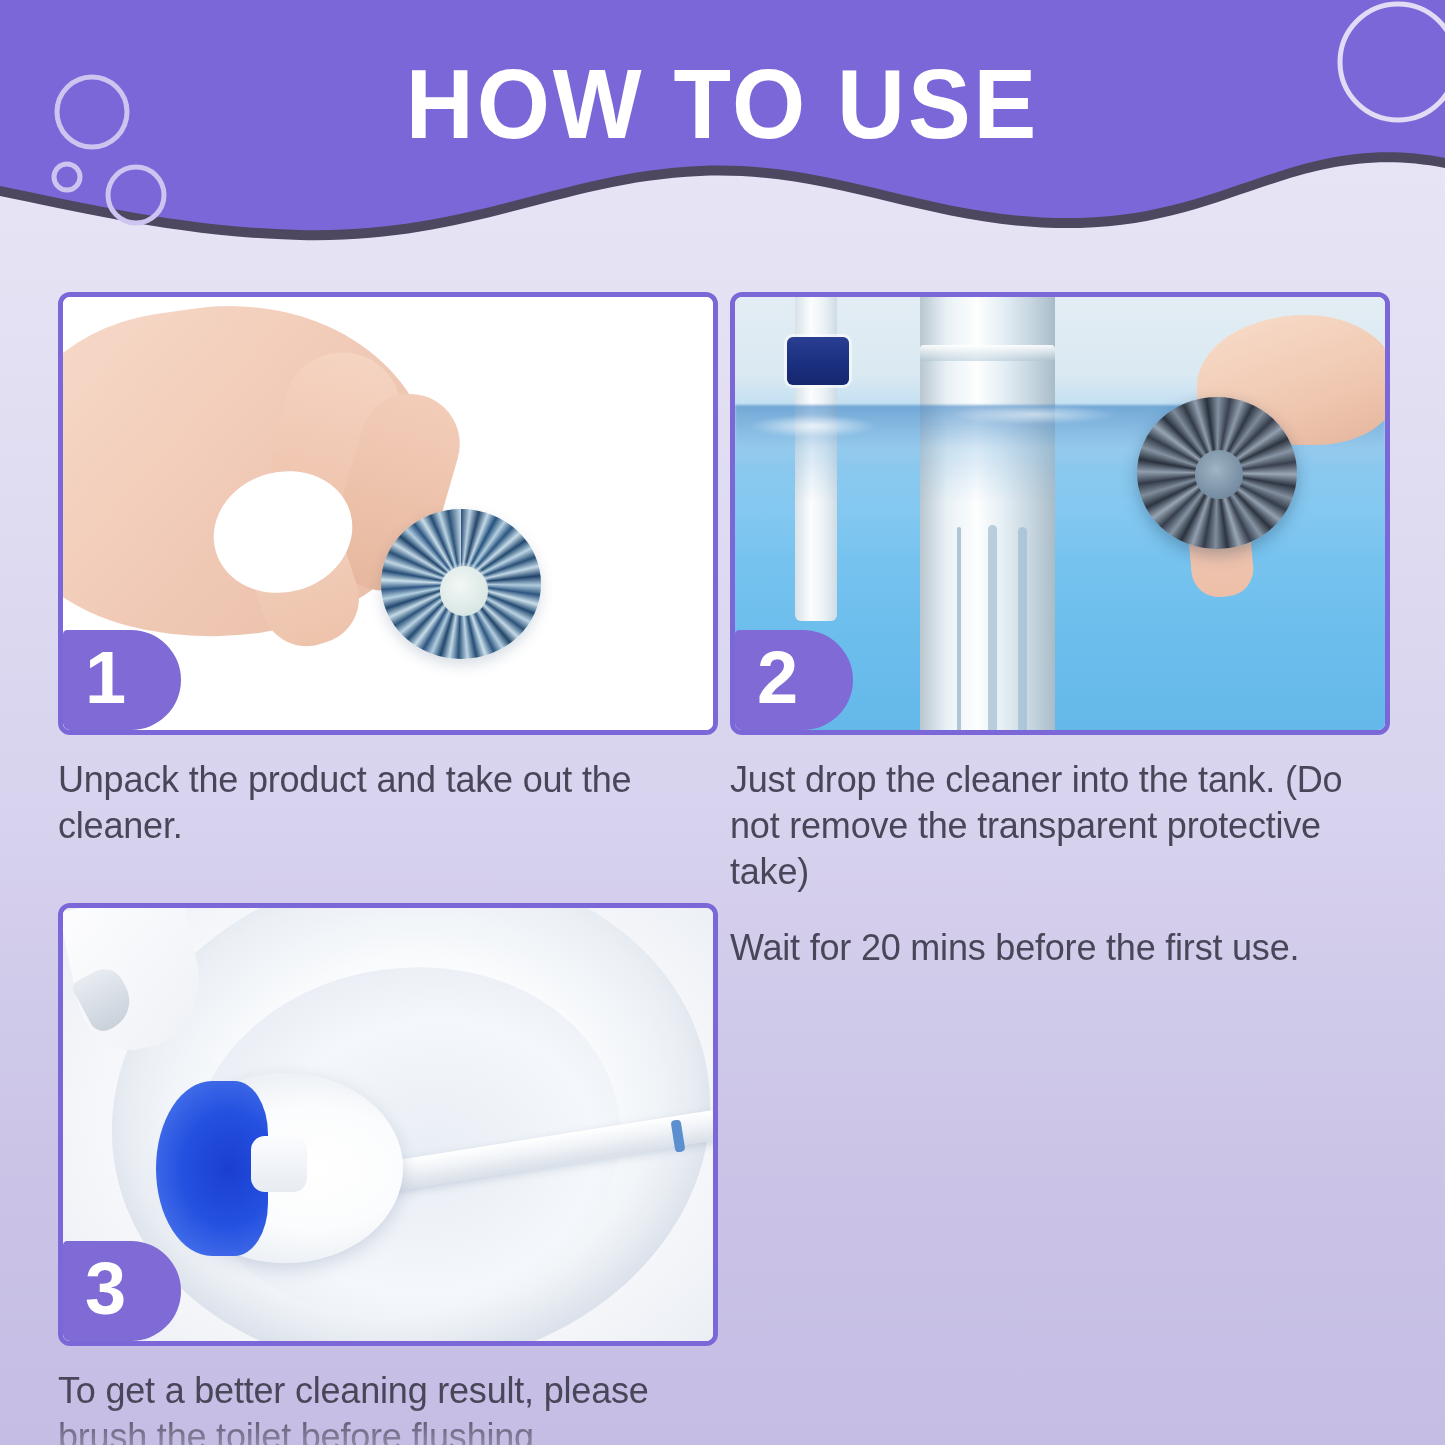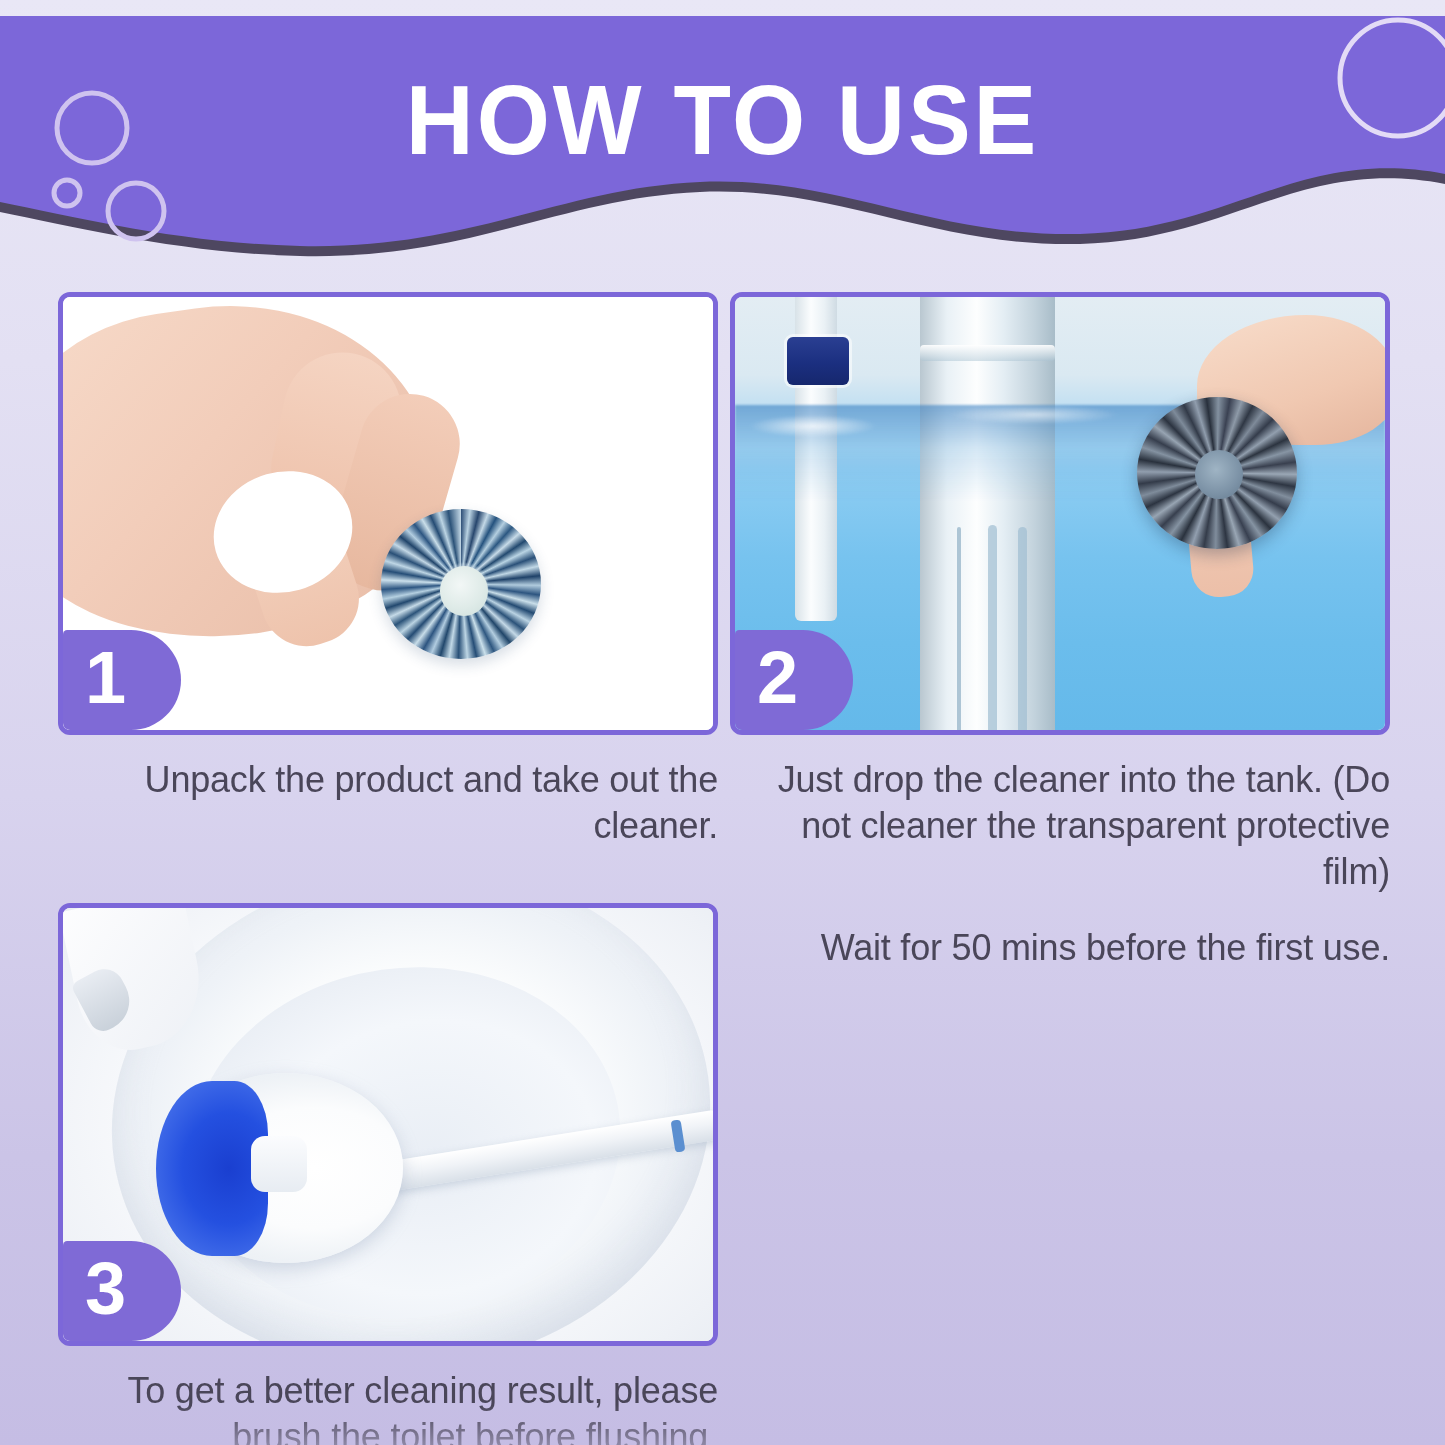--- a/index.html
+++ b/index.html
@@ -11,21 +11,21 @@
   }
   body {
     font-family: "Liberation Sans", sans-serif;
     background: linear-gradient(to bottom, #e9e7f6 0%, #e3e0f3 25%, #d8d3ee 55%, #cbc4e7 80%, #c5bde4 100%);
     position: relative;
   }
 
   
   .header-wrap {
     position: absolute;
-    top: 16px; left: 0;
+    top: 0; left: 0;
     width: 1445px;
     height: 260px;
     overflow: hidden;
   }
   .header-svg { position: absolute; top: 0; left: 0; }
 
   .header-title {
     position: absolute;
     top: 55px;
     left: 0;
@@ -95,21 +95,21 @@
     line-height: 1;
     padding-left: 22px;
     padding-bottom: 4px;
     font-family: "Liberation Sans Narrow", "Liberation Sans", sans-serif;
   }
 
   
   .caption {
     margin-top: 22px;
     width: 660px;
-    text-align: right;
+    text-align: left;
     color: #4a4659;
     font-size: 36px;
     line-height: 1.28;
     font-family: "Liberation Sans Narrow", "Liberation Sans", sans-serif;
     letter-spacing: -0.2px;
   }
 
   
   .p1-bg { position:absolute; inset:0; background:#ffffff; }
   .p1-palm {
@@ -427,21 +427,21 @@
           <div class="p2-knuckle"></div>
           <div class="p2-f1"></div>
           <div class="p2-f2"></div>
         </div>
         <div class="p2-tablet"></div>
       </div>
       <div class="step-badge">
         <span>2</span>
       </div>
     </div>
-    <div class="caption">Just drop the cleaner into the tank. (Do not cleaner the transparent protective film)</div>
+    <div class="caption">Just drop the cleaner into the tank. (Do not remove the transparent protective take)</div>
   </div>
 
   <div class="step-cell r2">
     <div class="photo-frame">
       <div class="photo-inner">
         <div class="p3-bg"></div>
         <div class="p3-rim"></div>
         <div class="p3-bowl"></div>
         <div class="p3-seat"></div>
         <div class="p3-hinge"></div>
@@ -451,18 +451,18 @@
         <div class="p3-brush-core"></div>
       </div>
       <div class="step-badge">
         <span>3</span>
       </div>
     </div>
     <div class="caption">To get a better cleaning result, please brush the toilet before flushing.</div>
   </div>
 
   <div class="step-cell r2">
-    <div class="caption">Wait for 50 mins before the first use.</div>
+    <div class="caption">Wait for 20 mins before the first use.</div>
   </div>
 
 </div>
 
 <div class="bottom-fade"></div>
 
 </body></html>

